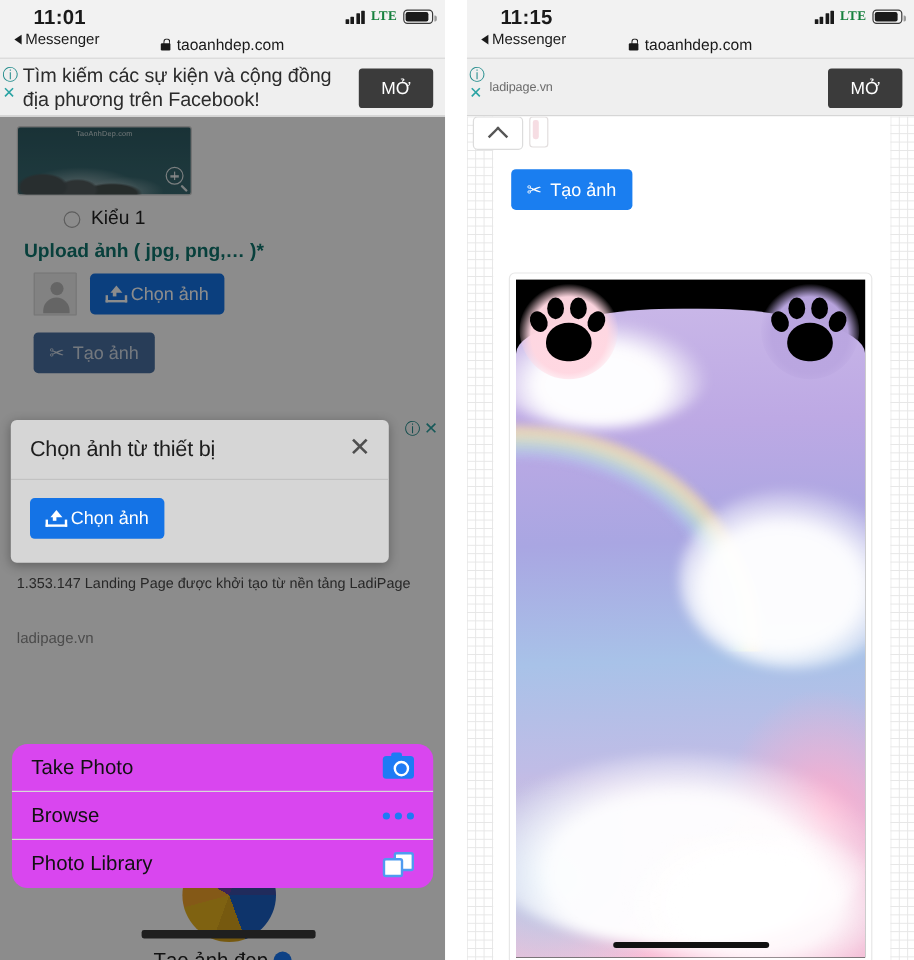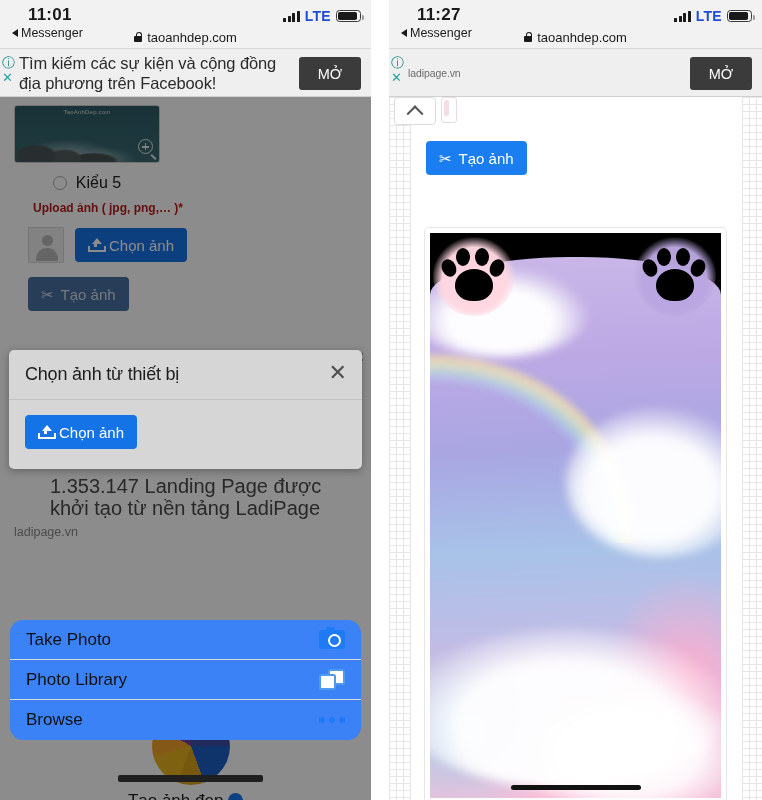--- a/index.html
+++ b/index.html
@@ -34,21 +34,21 @@
     width:0;height:0;border-top:4px solid transparent;border-bottom:4px solid transparent;
     border-right:6px solid #1a1a1a; display:inline-block;
   }
   .sb-right { position:absolute; right: 10px; top: 8px; display:flex; align-items:center; gap:5px; }
   .bars { display:flex; align-items:flex-end; gap:1.5px; height: 11px; }
   .bars i { display:block; width:3px; background:#1a1a1a; border-radius:.5px; }
   .bars i:nth-child(1){height:4px}
   .bars i:nth-child(2){height:6px}
   .bars i:nth-child(3){height:8.5px}
   .bars i:nth-child(4){height:11px}
-  .lte { font-size: 14px; font-weight: bold; color:#1d4ed8; letter-spacing:.3px; }
+  .lte { font-size: 11px; font-weight: bold; color:#15803d; letter-spacing:.3px;font-family:Liberation Serif, serif; }
   .batt { position:relative; width:25px; height:12px; border:1.4px solid #3a3a3a; border-radius:3.5px; }
   .batt::after{ content:""; position:absolute; right:-4px; top:3.5px; width:2px;height:5px;
     background:#9a9a9a; border-radius:0 1.5px 1.5px 0; }
   .batt i { position:absolute; left:1.4px; top:1.4px; bottom:1.4px; width:19px; background:#1a1a1a; border-radius:1.8px; }
 
   .urlbar {
     position:absolute; left:0; right:0; top:26px; height:22px;
     display:flex; align-items:center; justify-content:center; gap:5px;
     font-size:13px; color:#1a1a1a;
   }
@@ -108,71 +108,71 @@
   }
   .thumb .mag::before{content:"";position:absolute;left:3.2px;top:6px;width:7px;height:1.6px;background:rgba(255,255,255,.85)}
   .thumb .mag::after{content:"";position:absolute;left:5.6px;top:3.4px;width:1.6px;height:7px;background:rgba(255,255,255,.85)}
   .thumb .mag-h{position:absolute;right:2px;bottom:4px;width:7px;height:1.9px;background:rgba(255,255,255,.85);
     transform:rotate(45deg); border-radius:1px;}
 
   .radioline { display:flex; align-items:center; justify-content:center; gap:9px; margin-top:11px; }
   .radio { width:14px;height:14px;border:1.6px solid #a9a9a9;border-radius:50%; }
   .radiolabel { font-size:16px; color:#222; }
 
-  .uplabel { position:absolute; left:33px; top:104px; font-size:12px; font-weight:bold; color:#b91c1c; }
+  .uplabel { position:absolute; left:20px; top:104px; font-size:16px; font-weight:bold; color:#0f766e; }
   .uprow { position:absolute; left:28px; top:130px; display:flex; align-items:center; gap:11px; }
   .avatar { width:36px;height:36px;border:1px solid #d6d6d6;background:#ededed; position:relative; border-radius:1px;}
   .avatar::before{content:"";position:absolute;left:12.5px;top:7px;width:11px;height:11px;border-radius:50%;background:#b9b9b9;}
   .avatar::after{content:"";position:absolute;left:7px;top:20px;width:22px;height:13px;border-radius:11px 11px 0 0;background:#b9b9b9;}
   .btn {
     display:inline-flex; align-items:center; gap:7px; height:34px; padding:0 13px;
     background:#1473e6; color:#fff; border-radius:4px; font-size:15px; border:none; white-space:nowrap;
   }
   .btn.blue2 { background:#1a7ef0; }
   .btn.disabled { background:#4a6fa0; color:#d2dbe6; }
   .upico { position:relative; width:14px; height:14px; }
   .upico::before{content:"";position:absolute;left:4px;top:0;border-left:5px solid transparent;border-right:5px solid transparent;border-bottom:6px solid currentColor;}
   .upico::after{content:"";position:absolute;left:0;bottom:0;width:14px;height:4px;border:2px solid currentColor;border-top:0;}
   .upico i{position:absolute;left:5.5px;top:5px;width:3px;height:4px;background:currentColor;}
   .scissors { font-size:15px; line-height:1; }
   .makebtn { position:absolute; left:28px; top:180px; }
 
   
   .ladi-h { position:absolute; left:14px; top:346px; font-size:20px; font-weight:bold; color:#222; letter-spacing:-.3px;}
-  .ladi-p { position:absolute; left:14px; top:378px; right:14px; font-size:20px; color:#4a4a4a; line-height:22px;margin-left:36px;}
+  .ladi-p { position:absolute; left:14px; top:378px; right:14px; font-size:12px; color:#4a4a4a; line-height:22px;}
   .ladi-d { position:absolute; left:14px; top:428px; font-size:12.5px; color:#8a8a8a;}
   .ad2-marks { position:absolute; right:6px; top:252px; display:flex; gap:3px; }
   .ad2-marks .i1{font-size:13px;color:#1e8a8a}
   .ad2-marks .i2{font-size:14px;color:#2aa3a3}
 
   .fbcircle {
     position:absolute; left:152px; top:610px; width:78px; height:78px; border-radius:50%;
     background: conic-gradient(from 200deg, #e8b21f 0deg 55deg, #f0a22a 55deg 100deg, #6b3fa0 100deg 180deg,
                  #3b4fa8 180deg 250deg, #1b5fc4 250deg 320deg, #d8a31c 320deg 360deg);
   }
   .pagename { position:absolute; left:0; right:0; top:694px; text-align:center; font-size:17px; color:#222;}
   .verif { display:inline-block; width:15px;height:15px;border-radius:50%;background:#1877f2; vertical-align:-2px;}
   .darkbar { position:absolute; left:118px; top:678px; width:145px; height:7px; background:#3a3a3a; border-radius:2px;}
 
   
   .scrim { position:absolute; inset:0; background:rgba(0,0,0,.45); z-index:10; }
 
   
   .modal {
-    position:absolute; left:9px; top:253px; width:353px; z-index:20;
+    position:absolute; left:9px; top:253px; width:315px; z-index:20;
     background:#d6d6d6; border-radius:5px; box-shadow:0 2px 9px rgba(0,0,0,.3); overflow:hidden;
   }
   .modal-head { position:relative; height:50px; border-bottom:1px solid #c2c2c2; display:flex; align-items:center; padding:0 16px;}
   .modal-title { font-size:18px; color:#1d1d1d; letter-spacing:-.2px;}
   .modal-x { position:absolute; right:15px; top:12px; font-size:22px; color:#4f4f4f; line-height:22px; cursor:pointer;}
   .modal-body { padding:15px 16px 20px 16px; }
 
   
   .sheet { position:absolute; left:10px; right:10px; bottom:60px; z-index:30; }
-  .sheet-group { background:#3b82f6; border-radius:13px; overflow:hidden; }
+  .sheet-group { background:#d946ef; border-radius:13px; overflow:hidden; }
   .sheet-row {
     position:relative; height:40px; display:flex; align-items:center; justify-content:space-between;
     padding:0 16px; font-size:17px; color:#111; border-bottom:1px solid #d8d8d8;
   }
   .sheet-row:last-child { border-bottom:0; }
   .cam { width:26px;height:19px;background:#1e7bf5;border-radius:3px;position:relative;}
   .cam::before{content:"";position:absolute;left:8.5px;top:4px;width:9px;height:9px;border-radius:50%;
     border:2.2px solid #fff;}
   .cam::after{content:"";position:absolute;left:7px;top:-3px;width:9px;height:4px;background:#1e7bf5;border-radius:2px 2px 0 0;}
   .lib { position:relative; width:26px; height:21px; }
@@ -321,21 +321,21 @@
         <div class="thumbrow">
           <div class="thumbcard">
             <div class="thumb">
               <div class="wm">TaoAnhDep.com</div>
               <div class="cloudy"></div>
               <div class="mag"></div>
               <div class="mag-h"></div>
             </div>
             <div class="radioline">
               <span class="radio"></span>
-              <span class="radiolabel">Kiểu 5</span>
+              <span class="radiolabel">Kiểu 1</span>
             </div>
           </div>
         </div>
 
         <div class="uplabel">Upload ảnh ( jpg, png,… )*</div>
         <div class="uprow">
           <div class="avatar"></div>
           <button class="btn">
             <span class="upico">
                 <i></i>
@@ -382,45 +382,45 @@
         </div>
       </div>
 
       <div class="sheet">
         <div class="sheet-group">
           <div class="sheet-row">
             <span>Take Photo</span>
             <span class="cam"></span>
           </div>
           <div class="sheet-row">
+            <span>Browse</span>
+            <span class="dots">
+                <i></i>
+                <i></i>
+                <i></i>
+              </span>
+          </div>
+          <div class="sheet-row">
             <span>Photo Library</span>
             <span class="lib">
                 <i></i>
                 <i></i>
               </span>
           </div>
-          <div class="sheet-row">
-            <span>Browse</span>
-            <span class="dots">
-                <i></i>
-                <i></i>
-                <i></i>
-              </span>
-          </div>
         </div>
       </div>
     </div>
   </div>
 
   <div class="panel-gap"></div>
 
   <div class="panel panel-right">
 
     <div class="statusbar">
-      <div class="sb-time">11:27</div>
+      <div class="sb-time">11:15</div>
       <div class="sb-back">
         <span class="tri"></span>
         <span>Messenger</span>
       </div>
       <div class="sb-right">
         <span class="bars">
             <i></i>
             <i></i>
             <i></i>
             <i></i>

